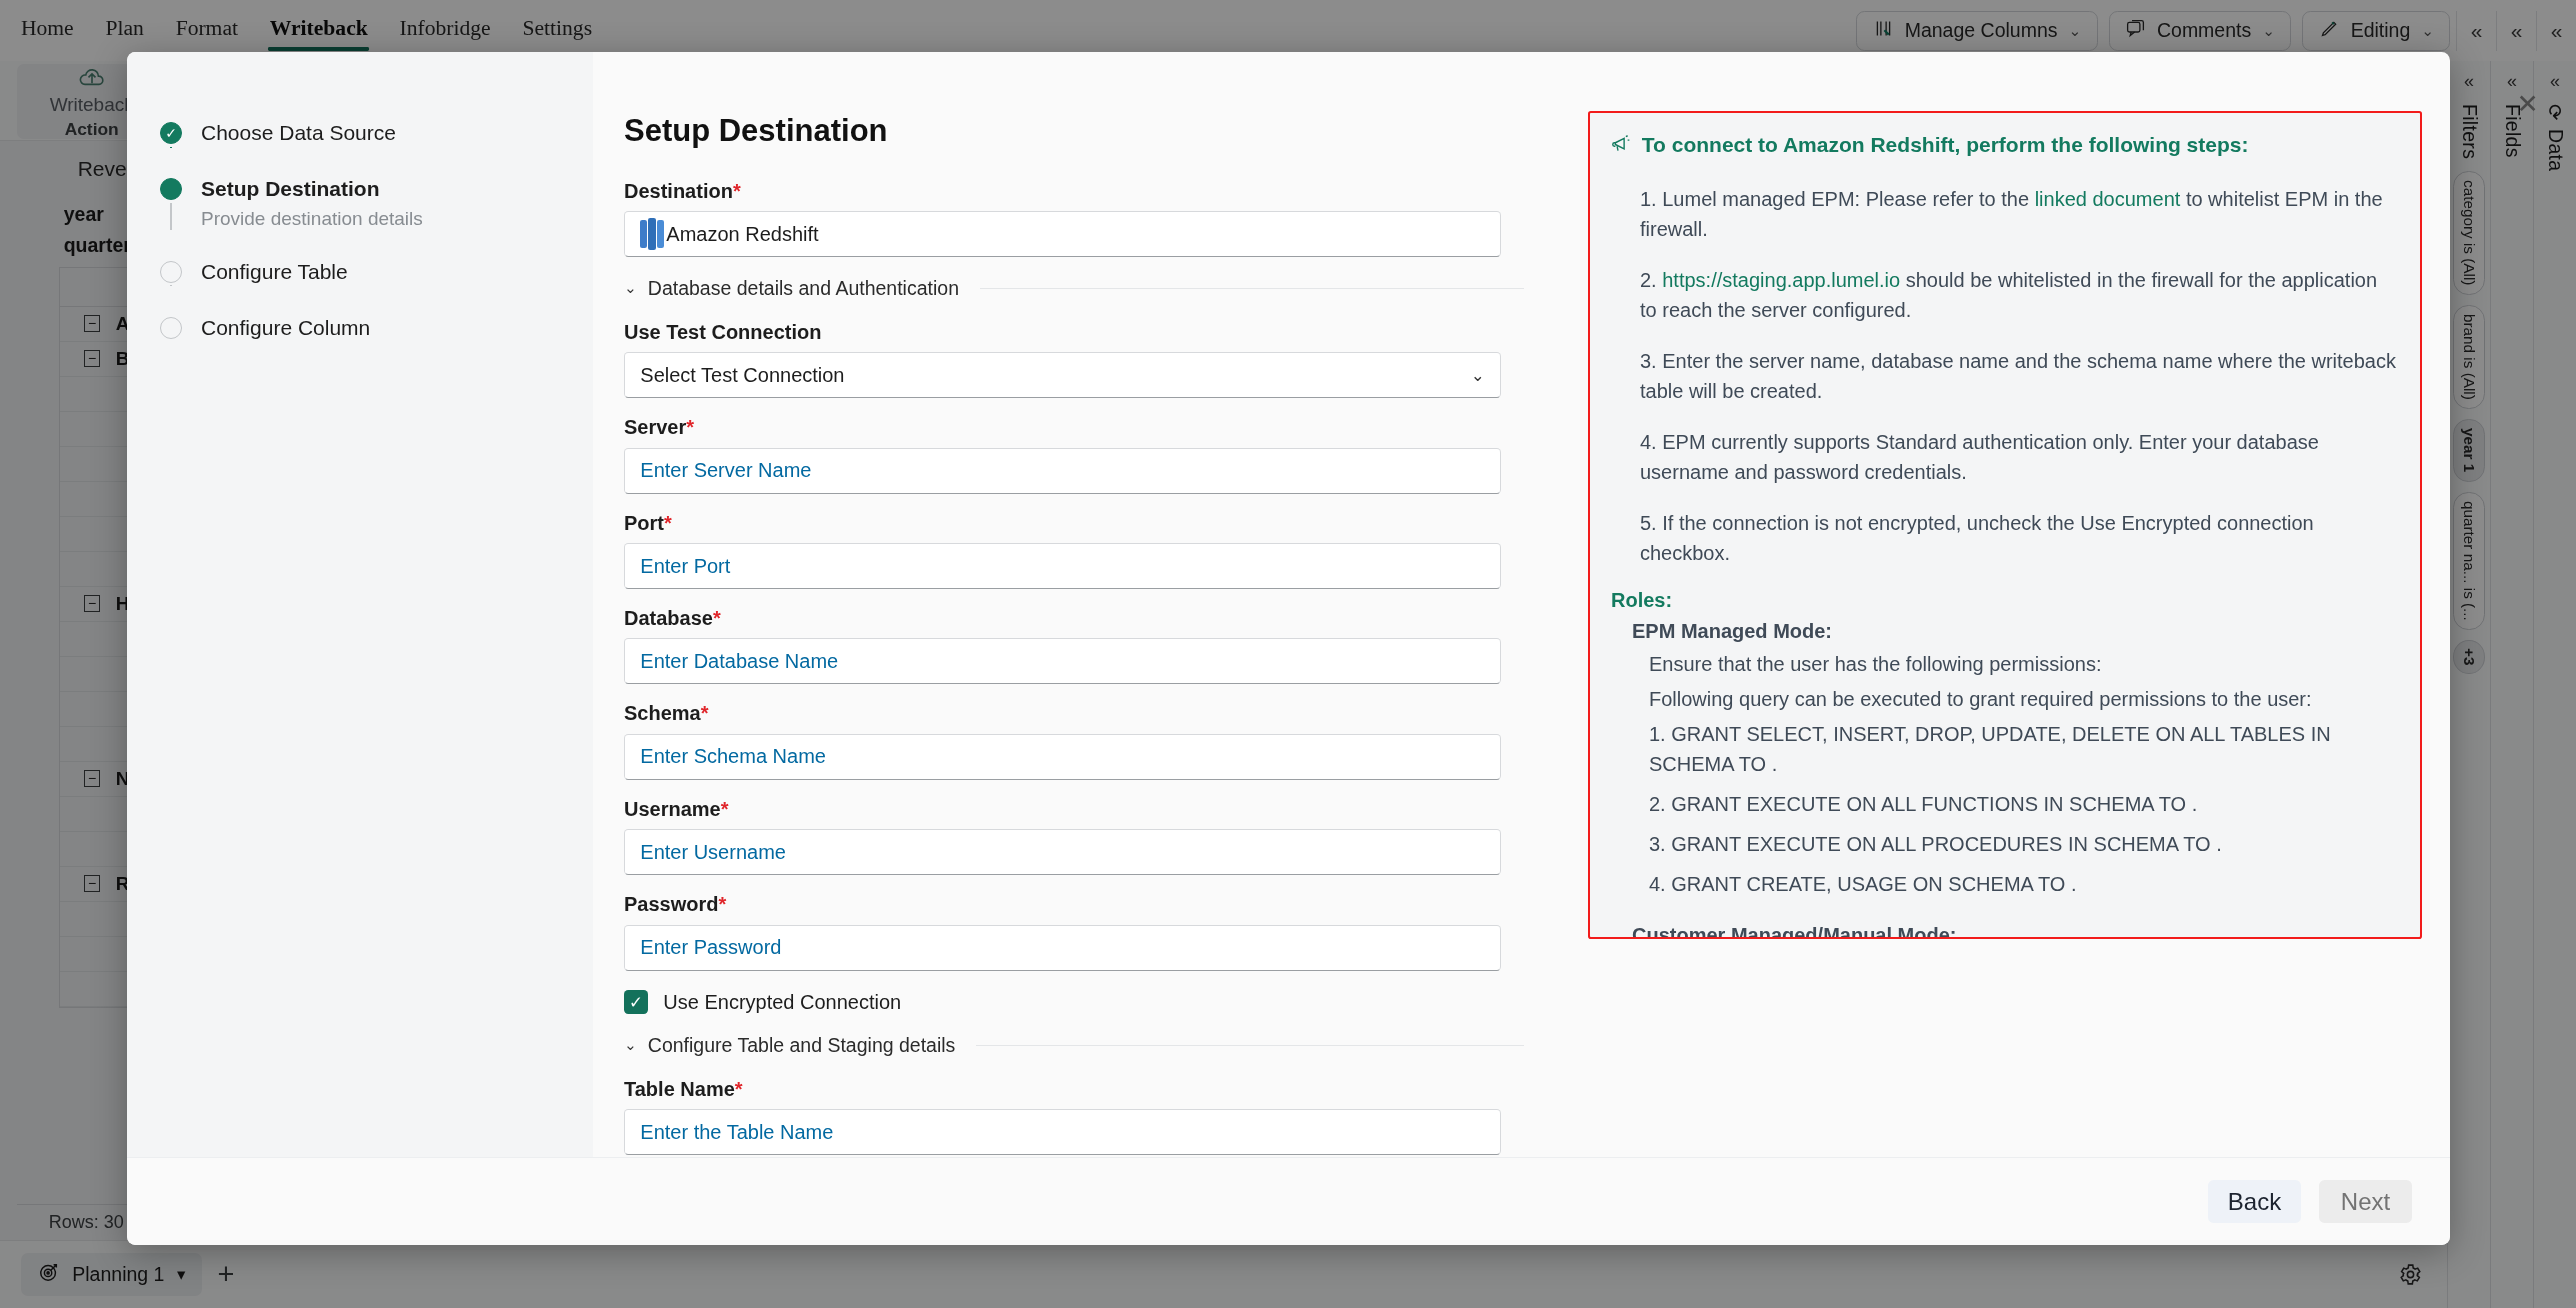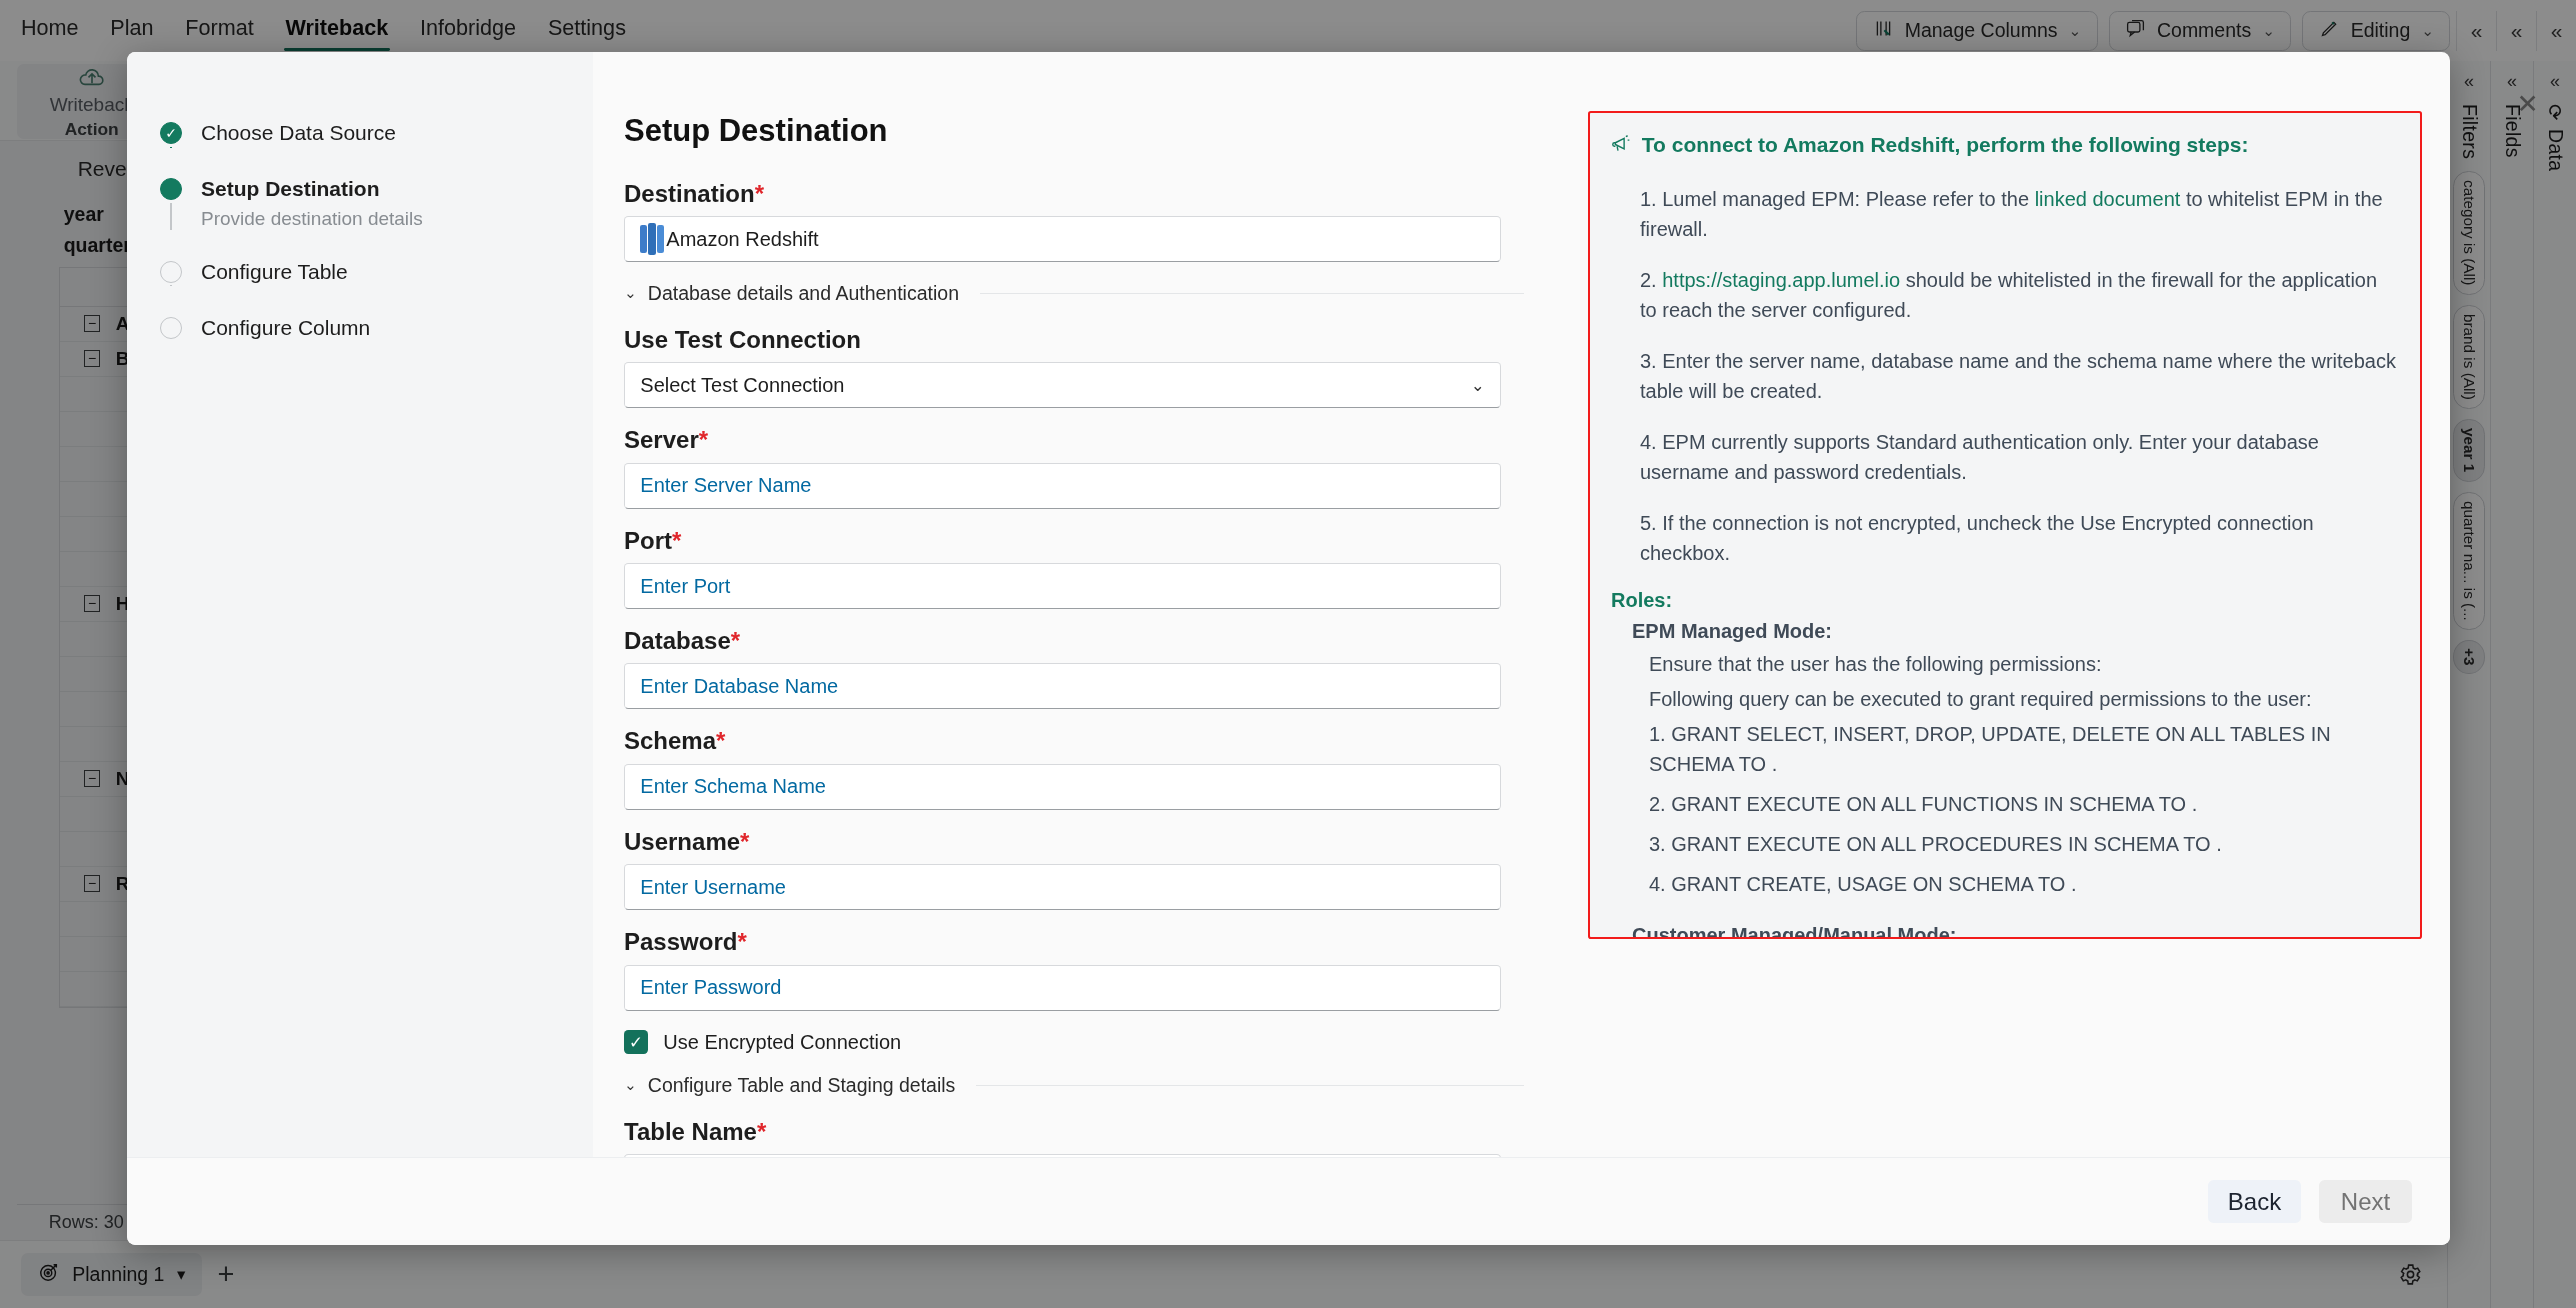--- a/index.html
+++ b/index.html
@@ -20,21 +20,21 @@
     background: rgba(0,0,0,0.45);
     z-index: 40;
   }
 
   
   .ribbon {
     position: absolute; top: 0; left: 0; right: 0; height: 61px;
     background: #ffffff;
     display: flex; align-items: center;
   }
-  .ribbon-tabs { display: flex; align-items: center; gap: 29px; padding-left: 19.5px; }
+  .ribbon-tabs { display: flex; align-items: center; gap: 29px; padding-left: 19.5px; font-family: Liberation Serif, serif; }
   .rtab {
     font-size: 21.6px; color: #2b2b2b; padding: 5.6px 1.4px 9.8px;
     position: relative; white-space: nowrap; cursor: pointer;
   }
   .rtab.active { font-weight: bold; color: #111; }
   .rtab.active::after {
     content: ""; position: absolute; left: 0; right: 0; bottom: 0;
     height: 3.5px; background: #13715b; border-radius: 1.4px;
   }
   .ribbon-right {
@@ -162,21 +162,21 @@
   .step-title.active { font-weight: bold; }
   .step-sub { font-size: 19px; color: #878c91; margin-top: 4.2px; }
 
   
   .form-col {
     width: 977px; flex: none; padding: 61px 46px 0 31px;
     overflow: hidden; background: #fafafa;
   }
   .modal-title { font-size: 31px; color: #111; font-weight: bold; margin-bottom: 31px; }
   .field { margin-bottom: 18px; }
-  .flabel { font-size: 24px; color: #1d1d1d; font-weight: bold; margin-bottom: 8.4px; }
+  .flabel { font-size: 20px; color: #1d1d1d; font-weight: bold; margin-bottom: 8.4px; }
   .req { color: #e0262b; font-weight: bold; }
   .finput {
     width: 877px; height: 46px; border: 0.7px solid #d7d9dc; border-bottom-color: #9a9ea2;
     border-radius: 4.2px; background: #fff; display: flex; align-items: center;
     padding: 0 15.3px; font-size: 20px; color: #0369a1;
   }
   .finput.value { color: #1d1d1d; gap: 2px; }
   .fselect { justify-content: space-between; color: #1d1d1d; }
   .fselect .sel-caret { font-size: 16.7px; color: #333; }
   .section-head {

